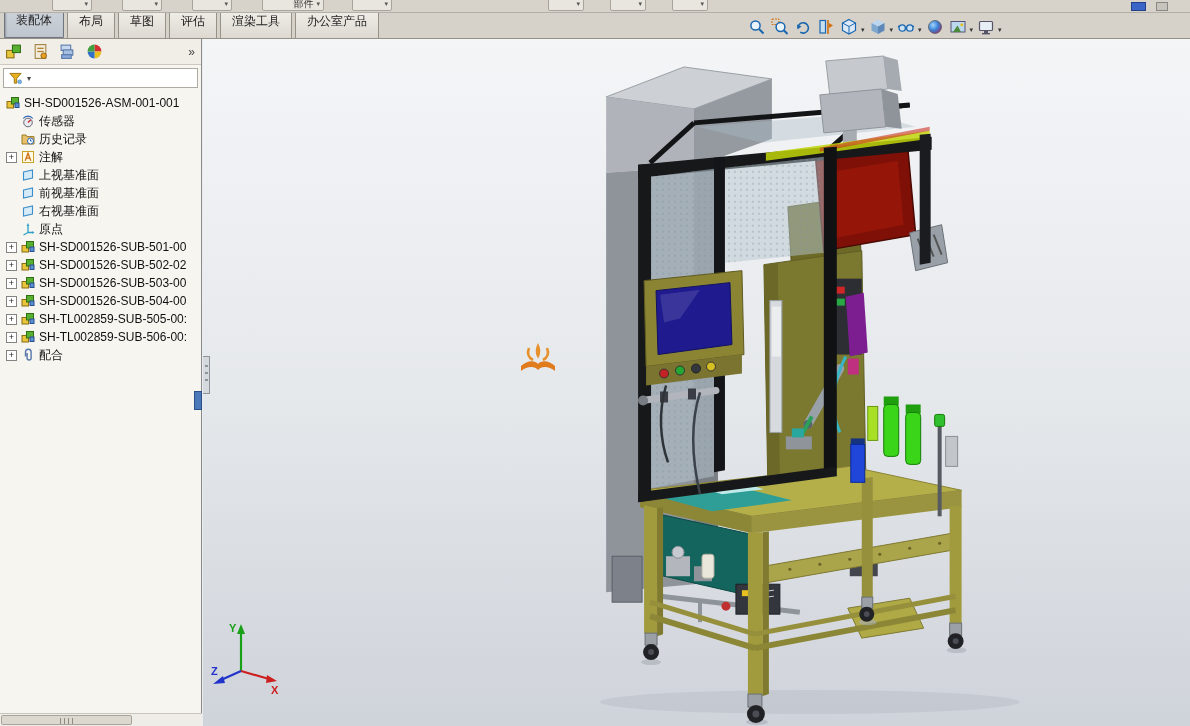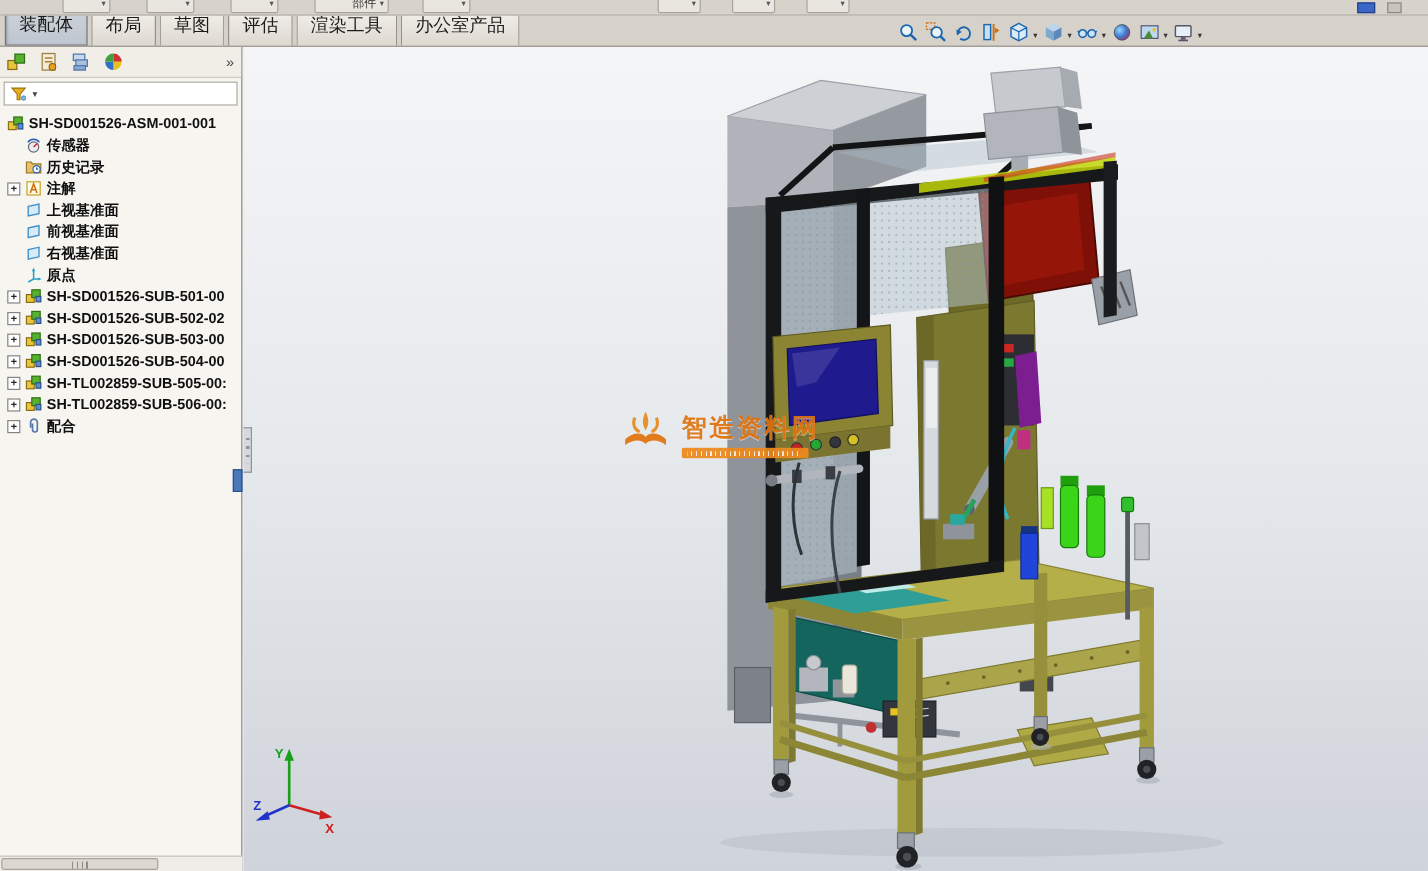--- a/index.html
+++ b/index.html
@@ -9,40 +9,40 @@
   
   .top-strip { position:absolute; left:0; top:0; width:100%; height:13px; background:#d7d3cb; border-bottom:1px solid #b4b0a8; z-index:6;padding-left:20px; }
   .pbtn { position:absolute; top:-9px; height:20px; min-width:34px; border:1px solid #a8a49c; border-radius:2px; background:#e9e6df; font-size:10px; color:#333; display:flex; align-items:flex-end; justify-content:flex-end; padding:0 3px 1px 5px; gap:3px; }
   .pbtn .cr { font-size:7px; color:#555; line-height:10px; }
   .pbtn .pl { font-size:10px; line-height:11px; }
   .tsq { position:absolute; top:2px; width:15px; height:9px; border:1px solid #223f88; background:#3a66c8; }
   .tsq2 { position:absolute; top:2px; width:12px; height:9px; border:1px solid #888; background:#c8c4bc; }
 
   
   .tab-bar { position:absolute; left:0; top:13px; width:100%; height:26px; background:#d6d2ca; border-bottom:1px solid #96928a; display:flex; align-items:flex-end; padding:0 0 0 4px; gap:3px; z-index:5; }
-  .tab { height:35px; padding:0 11px; font-size:15px; color:#1c1c1c; background:linear-gradient(#f5f3ee,#ddd9d1); border:1px solid #969288; border-bottom:none; border-radius:2px 2px 0 0; display:flex; align-items:center; cursor:default; }
+  .tab { height:35px; padding:0 11px; font-size:12px; color:#1c1c1c; background:linear-gradient(#f5f3ee,#ddd9d1); border:1px solid #969288; border-bottom:none; border-radius:2px 2px 0 0; display:flex; align-items:center; cursor:default; }
   .tab.active { background:linear-gradient(#cfd4da,#bfc6cf); border:1px solid #6e7680; box-shadow:inset 1px 1px 2px rgba(0,0,0,.25); }
 
   
   .hud { position:absolute; top:15px; left:746px; height:24px; display:flex; align-items:center; gap:1px; z-index:6; }
   .hud-btn { height:22px; display:flex; align-items:center; padding:0 2px; border-radius:2px; }
   .hud-btn svg { width:18px; height:18px; }
   .hud-caret { font-size:7px; color:#333; padding:6px 1px 0 0; }
 
   
   .panel { position:absolute; left:0; top:39px; width:202px; height:687px; background:#f7f5f0; border-right:1px solid #8a8a8a; z-index:4; }
   .panel-tabs { height:26px; display:flex; align-items:center; padding:2px 6px 2px 5px; gap:10px; border-bottom:1px solid #cdc9c1; background:#f1eee8; }
   .panel-tabs svg { width:17px; height:17px; }
   .panel-overflow { margin-left:auto; font-size:12px; color:#444; }
   .filter-row { margin:3px 3px 2px 3px; height:20px; border:1px solid #aeaaa2; background:#fff; display:flex; align-items:center; padding:0 5px; gap:5px; }
   .filter-row svg { width:13px; height:13px; }
   .f-caret { font-size:8px; color:#444; }
 
   .tree { padding:4px 0 0 3px; font-size:12px; color:#101010; }
-  .tree-row { height:18px; display:flex; align-items:center; gap:4px; padding-left:3px; white-space:nowrap; overflow:hidden;font-weight:bold; }
+  .tree-row { height:18px; display:flex; align-items:center; gap:4px; padding-left:3px; white-space:nowrap; overflow:hidden; }
   .expander { width:11px; height:11px; flex:0 0 11px; border:1px solid #848484; background:#fff; font-size:9px; line-height:9px; text-align:center; color:#222; }
   .spacer { width:11px; flex:0 0 11px; }
   .ticon { width:14px; height:14px; flex:0 0 14px; }
   .ticon svg { width:14px; height:14px; display:block; }
   .tlabel { line-height:14px; }
 
   .side-grip { position:absolute; left:194px; top:352px; width:8px; height:19px; background:#4a78b8; border:1px solid #2a5088; z-index:7; }
   .collapse-handle { position:absolute; left:203px; top:356px; width:7px; height:38px; background:#d5d9de; border:1px solid #8d949c; border-left:none; z-index:7;
       background-image:repeating-linear-gradient(180deg,#8d949c 0 2px,transparent 2px 7px); background-size:3px 21px; background-position:2px 8px; background-repeat:no-repeat; }
 
@@ -549,24 +549,20 @@
 
     <div class="watermark">
       <span class="wm-logo">
         <svg viewBox="0 0 46 46">
           <path d="M6,30 C12,24 20,24 23,28 C26,24 34,24 40,30 L40,35 C34,30 26,30 23,34 C20,30 12,30 6,35 Z" fill="#e0730f"></path>
           <path d="M23,7 C20,13 20,18 23,22.5 C26,18 26,13 23,7 Z" fill="#e88b1f"></path>
           <path d="M14,12 C12,17 13.5,21.5 18,24" fill="none" stroke="#e88b1f" stroke-width="2.6"></path>
           <path d="M32,12 C34,17 32.5,21.5 28,24" fill="none" stroke="#e88b1f" stroke-width="2.6"></path>
         </svg>
       </span>
-      <span class="wm-text">
-        <span class="wm-title">智造资料网</span>
-        <span class="wm-bar"></span>
-      </span>
     </div>
 
     <svg class="triad" viewBox="0 0 72 84">
       <line x1="30" y1="56" x2="30" y2="18" stroke="#18a018" stroke-width="2.2"></line>
       <polygon points="30,9 26,19 34,19" fill="#18a018"></polygon>
       <text x="18" y="17" font-size="11" fill="#18a018" font-weight="bold">Y</text>
       <line x1="30" y1="56" x2="58" y2="64" stroke="#cc2020" stroke-width="2.2"></line>
       <polygon points="66,66 56,60 55,68" fill="#cc2020"></polygon>
       <text x="60" y="79" font-size="11" fill="#cc2020" font-weight="bold">X</text>
       <line x1="30" y1="56" x2="10" y2="65" stroke="#2233cc" stroke-width="2.2"></line>

